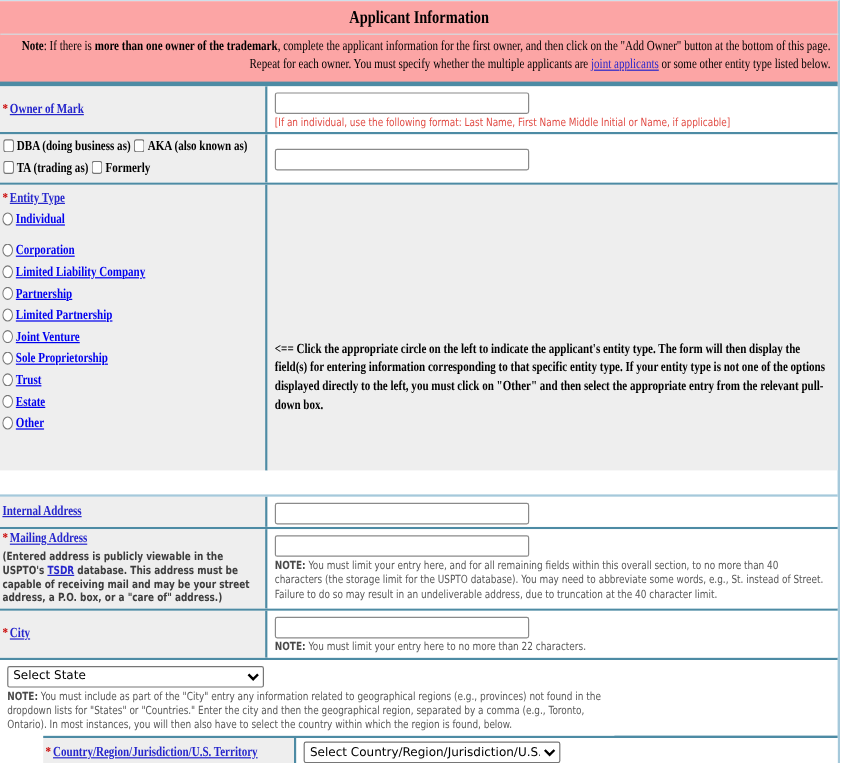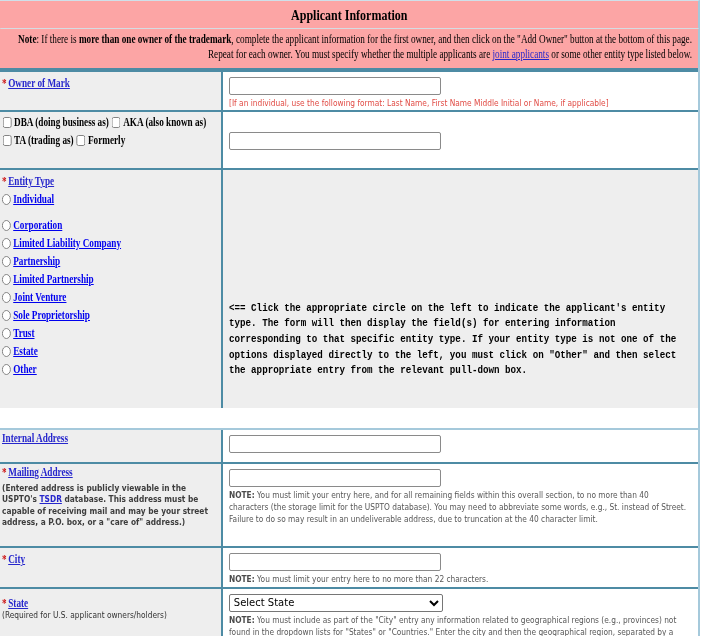--- a/index.html
+++ b/index.html
@@ -16,21 +16,21 @@
   .title { font-size:15px; font-weight:bold; text-align:center; padding:3px 0 4px 0;
            border-bottom:1px solid #d4dce2; margin-bottom:2px; }
   .notewrap { padding:1px 6px 2px 3px;text-align:right; }
   .note { font-size:11.5px; line-height:1.33; }
   .note b { font-weight:bold; }
 
   .row { display:flex; border-top:2px solid #4d8ba4; }
   .row.lt { border-top:2px solid #a5c9db; }
   .row:first-of-type { border-top:none; }
   .cl { width:240px; background:#eeeeee; border-right:2px solid #4d8ba4;
-        padding:2px 3px 18px 2px; overflow:hidden; }
+        padding:2px 3px 2px 2px; overflow:hidden; }
   .cr { width:512px; background:#fff; padding:2px 8px 2px 6px; overflow:hidden; position:relative; }
   .cr.gray { background:#eeeeee; }
 
   .r-owner   { min-height:35px; }
   .r-aka     { min-height:40px; }
   .r-entity  { min-height:240px; }
   .r-internal{ min-height:24px;margin-top:20px; }
   .r-mailing { min-height:64px; }
   .r-city    { min-height:34px; }
   .r-state   { min-height:62px; }
@@ -41,21 +41,21 @@
 
   .lbl { font-size:11.5px; font-weight:bold; }
   .lbl a, a.flink { color:#2626cc; text-decoration:underline; }
   .req { color:#cc1111; font-weight:bold; margin-right:2px; }
 
   .entity-list { font-size:11.5px; font-weight:bold; padding-top:3px; }
   .entity-item { margin-top:6px; white-space:nowrap; }
   .entity-item.gap { margin-top:14px; }
   .entity-item input { vertical-align:-2px; margin-right:3px; width:11px; height:11px; }
   .instruction { font-size:11.5px; font-weight:bold; line-height:1.36; padding-top:2px; }
-  .instr-pad { padding-top:126px;font-family:Liberation Mono, monospace; }
+  .instr-pad { padding-top:126px; }
 
   .txt { height:18px; width:212px; border:1px solid #8a8a8a; border-radius:2px;
          background:#fff; font-family:"DejaVu Sans",sans-serif; font-size:10px;
          padding:0 3px; display:block; margin-top:3px; }
   select { height:18px; width:214px; border:1px solid #767676; border-radius:2px;
            background:#fff; font-family:"DejaVu Sans",sans-serif; font-size:10px;
            margin-top:3px; display:block; max-width:214px; }
 
   .helper-red { color:#e14b44; font-family:"DejaVu Sans",sans-serif; font-size:9.3px;
                 line-height:1.25; margin-top:2px; }
@@ -160,26 +160,20 @@
     <div class="cl vcenter">
       <div class="lbl sq"><span class="req">*</span><a href="#">City</a></div>
     </div>
     <div class="cr">
       <input class="txt" type="text" value="" style="">
       <div class="snote sq"><b>NOTE:</b><span> You must limit your entry here to no more than 22 characters.</span></div>
     </div>
   </div>
 
   <div class="row r-state">
-    <div class="cl">
-      <div class="sq" style="padding-top:6px;">
-        <div class="lbl"><span class="req">*</span><a href="#">State</a></div>
-        <div class="subreq">(Required for U.S. applicant owners/holders)</div>
-      </div>
-    </div>
     <div class="cr">
       <select>
         <option>Select State</option>
       </select>
       <div class="snote sq"><b>NOTE:</b><span> You must include as part of the "City" entry any information related to geographical regions (e.g., provinces) not found in the dropdown lists for "States" or "Countries." Enter the city and then the geographical region, separated by a comma (e.g., Toronto, Ontario). In most instances, you will then also have to select the country within which the region is found, below.</span></div>
     </div>
   </div>
 
   <div class="row r-country">
     <div class="cl vcenter">

